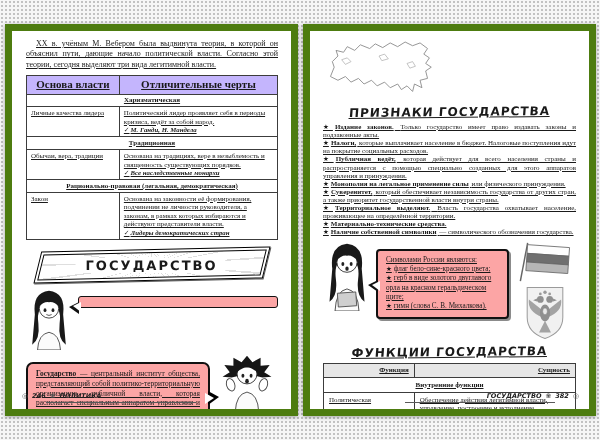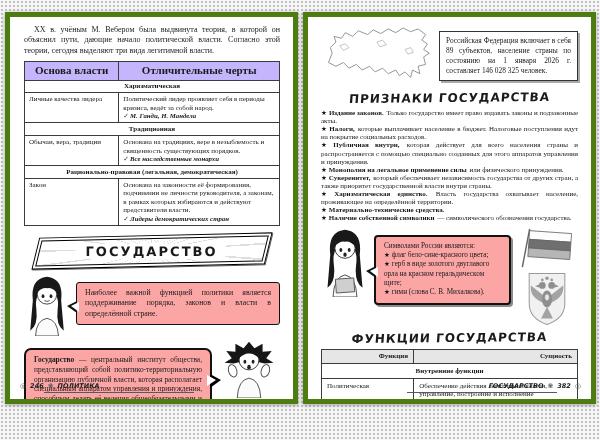--- a/index.html
+++ b/index.html
@@ -5,23 +5,23 @@
   html,body{margin:0;padding:0;}
   body{
     width:600px;height:440px;overflow:hidden;position:relative;
     background:#f6f6f6;
     background-image:radial-gradient(#c2c2c2 0.8px, transparent 1.1px);
     background-size:4px 4px;
     font-family:"Liberation Serif", serif;
     color:#1a1a1a;
   }
   .page{
-    position:absolute;top:12px;width:293px;height:392px;background:#fff;
-    border:5px solid #4d7c0f;box-shadow:0 1px 4px rgba(0,0,0,.35);
-    box-sizing:border-box;overflow:hidden;
+    position:absolute;top:24px;width:293px;height:392px;background:#fff;
+    border:7px solid #4d7c0f;box-shadow:0 1px 4px rgba(0,0,0,.35);
+    box-sizing:border-box;overflow:hidden;text-decoration:underline;
   }
   #left-page{left:5px;padding:8px 13px 20px 14px;}
   #right-page{left:303px;padding:8px 13px 20px 13px;}
 
   
   .intro{font-size:8px;line-height:1.3;text-align:justify;margin:0 0 5px 0;text-indent:10px;}
   table.tbl{width:100%;border-collapse:collapse;font-size:7px;line-height:1.22;}
   table.tbl th,table.tbl td{border:1px solid #3c3c3c;padding:2px 4px;vertical-align:top;}
   table.tbl th{background:#c4b5fd;font-weight:bold;text-align:center;font-size:11px;}
   tr.sect td{text-align:center;font-weight:bold;padding:1.5px 2px;}
@@ -138,21 +138,20 @@
         <path d="M26 3 Q7 5 10 30 L7 64 Q16 58 14 40 Q11 20 26 18 Q41 20 38 40 Q36 58 45 64 L42 30 Q45 5 26 3 Z" fill="#191919"></path>
         <circle cx="26" cy="23" r="11" fill="#fff" stroke="#333" stroke-width="1"></circle>
         <path d="M14 22 Q13 9 26 9 Q39 9 38 22 Q32 15 26 16 Q20 15 14 22 Z" fill="#191919"></path>
         <ellipse cx="21.5" cy="25" rx="1.6" ry="2.2" fill="#222"></ellipse>
         <ellipse cx="30.5" cy="25" rx="1.6" ry="2.2" fill="#222"></ellipse>
         <path d="M23 30 Q26 32 29 30" fill="none" stroke="#333" stroke-width="0.9"></path>
         <path d="M13 70 Q14 52 26 50 Q38 52 39 70 Z" fill="#fbfbfb" stroke="#444" stroke-width="1"></path>
       </svg>
       <div class="bubble">
         <div class="tail tl"></div><div class="tail tl-in"></div>
-        <span>Наиболее важной функцией политики является поддерживание порядка, законов и власти в определённой стране.</span>
       </div>
     </div>
 
     <div class="charrow">
       <div class="bubble def">
         <div class="tail tr"></div><div class="tail tr-in"></div>
         <b>Государство</b>
         <span>— центральный институт общества, представляющий собой политико-территориальную организацию публичной власти, которая располагает специальным аппаратом управления и принуждения, способным делать её веления общеобязательными и осуществлять социальное управление.</span>
       </div>
       <div class="boycol">
@@ -179,34 +178,31 @@
     </div>
     <div class="fline l"></div>
   </div>
 
   <div class="page" id="right-page">
     <div class="toprow">
       <svg width="112" height="62" viewBox="0 0 120 66">
         <path d="M8 40 L12 30 L10 24 L16 18 L14 12 L22 14 L26 8 L34 12 L40 6 L50 10 L56 5 L64 9 L72 4 L80 8 L88 3 L96 7 L104 4 L112 10 L108 16 L114 20 L110 26 L116 30 L110 34 L112 42 L104 44 L106 52 L98 48 L96 56 L90 50 L84 54 L80 48 L72 52 L66 46 L58 50 L52 44 L44 48 L38 42 L30 46 L24 40 L16 44 Z" fill="none" stroke="#8f8f8f" stroke-width="1" stroke-linejoin="round"></path>
         <path d="M20 22 L26 20 L30 24 L24 27 Z M60 18 L66 16 L70 21 L63 23 Z M90 26 L96 24 L99 29 L93 31 Z" fill="none" stroke="#b0b0b0" stroke-width="0.8"></path>
       </svg>
-      <div class="factbox">
-        <span>Российская Федерация включает в себя 89 субъектов, население страны по состоянию на 1 января 2026 г. составляет 146 028 325 человек.</span>
-      </div>
     </div>
 
     <h2 class="hand">ПРИЗНАКИ ГОСУДАРСТВА</h2>
 
     <div class="feats">
       <p><span class="star">★</span><b>Издание законов.</b> <span>Только государство имеет право издавать законы и подзаконные акты.</span></p>
       <p><span class="star">★</span><b>Налоги,</b> <span>которые выплачивает население в бюджет. Налоговые поступления идут на покрытие социальных расходов.</span></p>
-      <p><span class="star">★</span><b>Публичная внутри,</b> <span>которая действует для всего населения страны и распространяется с помощью специально созданных для этого аппаратов управления и принуждения.</span></p>
+      <p><span class="star">★</span><b>Публичная ведёт,</b> <span>которая действует для всего населения страны и распространяется с помощью специально созданных для этого аппаратов управления и принуждения.</span></p>
       <p><span class="star">★</span><b>Монополия на легальное применение силы</b> <span>или физического принуждения.</span></p>
       <p><span class="star">★</span><b>Суверенитет,</b> <span>который обеспечивает независимость государства от других стран, а также приоритет государственной власти внутри страны.</span></p>
-      <p><span class="star">★</span><b>Харизматическая единство.</b> <span>Власть государства охватывает население, проживающее на определённой территории.</span></p>
+      <p><span class="star">★</span><b>Территориальное выделяют.</b> <span>Власть государства охватывает население, проживающее на определённой территории.</span></p>
       <p><span class="star">★</span><b>Материально-технические средства.</b> <span></span></p>
       <p><span class="star">★</span><b>Наличие собственной символики</b> <span>— символического обозначения государства.</span></p>
     </div>
 
     <div class="symrow">
       <svg width="48" height="70" viewBox="0 0 52 76">
         <path d="M26 3 Q7 5 10 30 L7 66 Q16 60 14 42 Q11 20 26 18 Q41 20 38 42 Q36 60 45 66 L42 30 Q45 5 26 3 Z" fill="#191919"></path>
         <circle cx="26" cy="23" r="11" fill="#fff" stroke="#333" stroke-width="1"></circle>
         <path d="M14 22 Q13 9 26 9 Q39 9 38 22 Q32 15 26 16 Q20 15 14 22 Z" fill="#191919"></path>
         <ellipse cx="21.5" cy="25" rx="1.6" ry="2.2" fill="#222"></ellipse>

